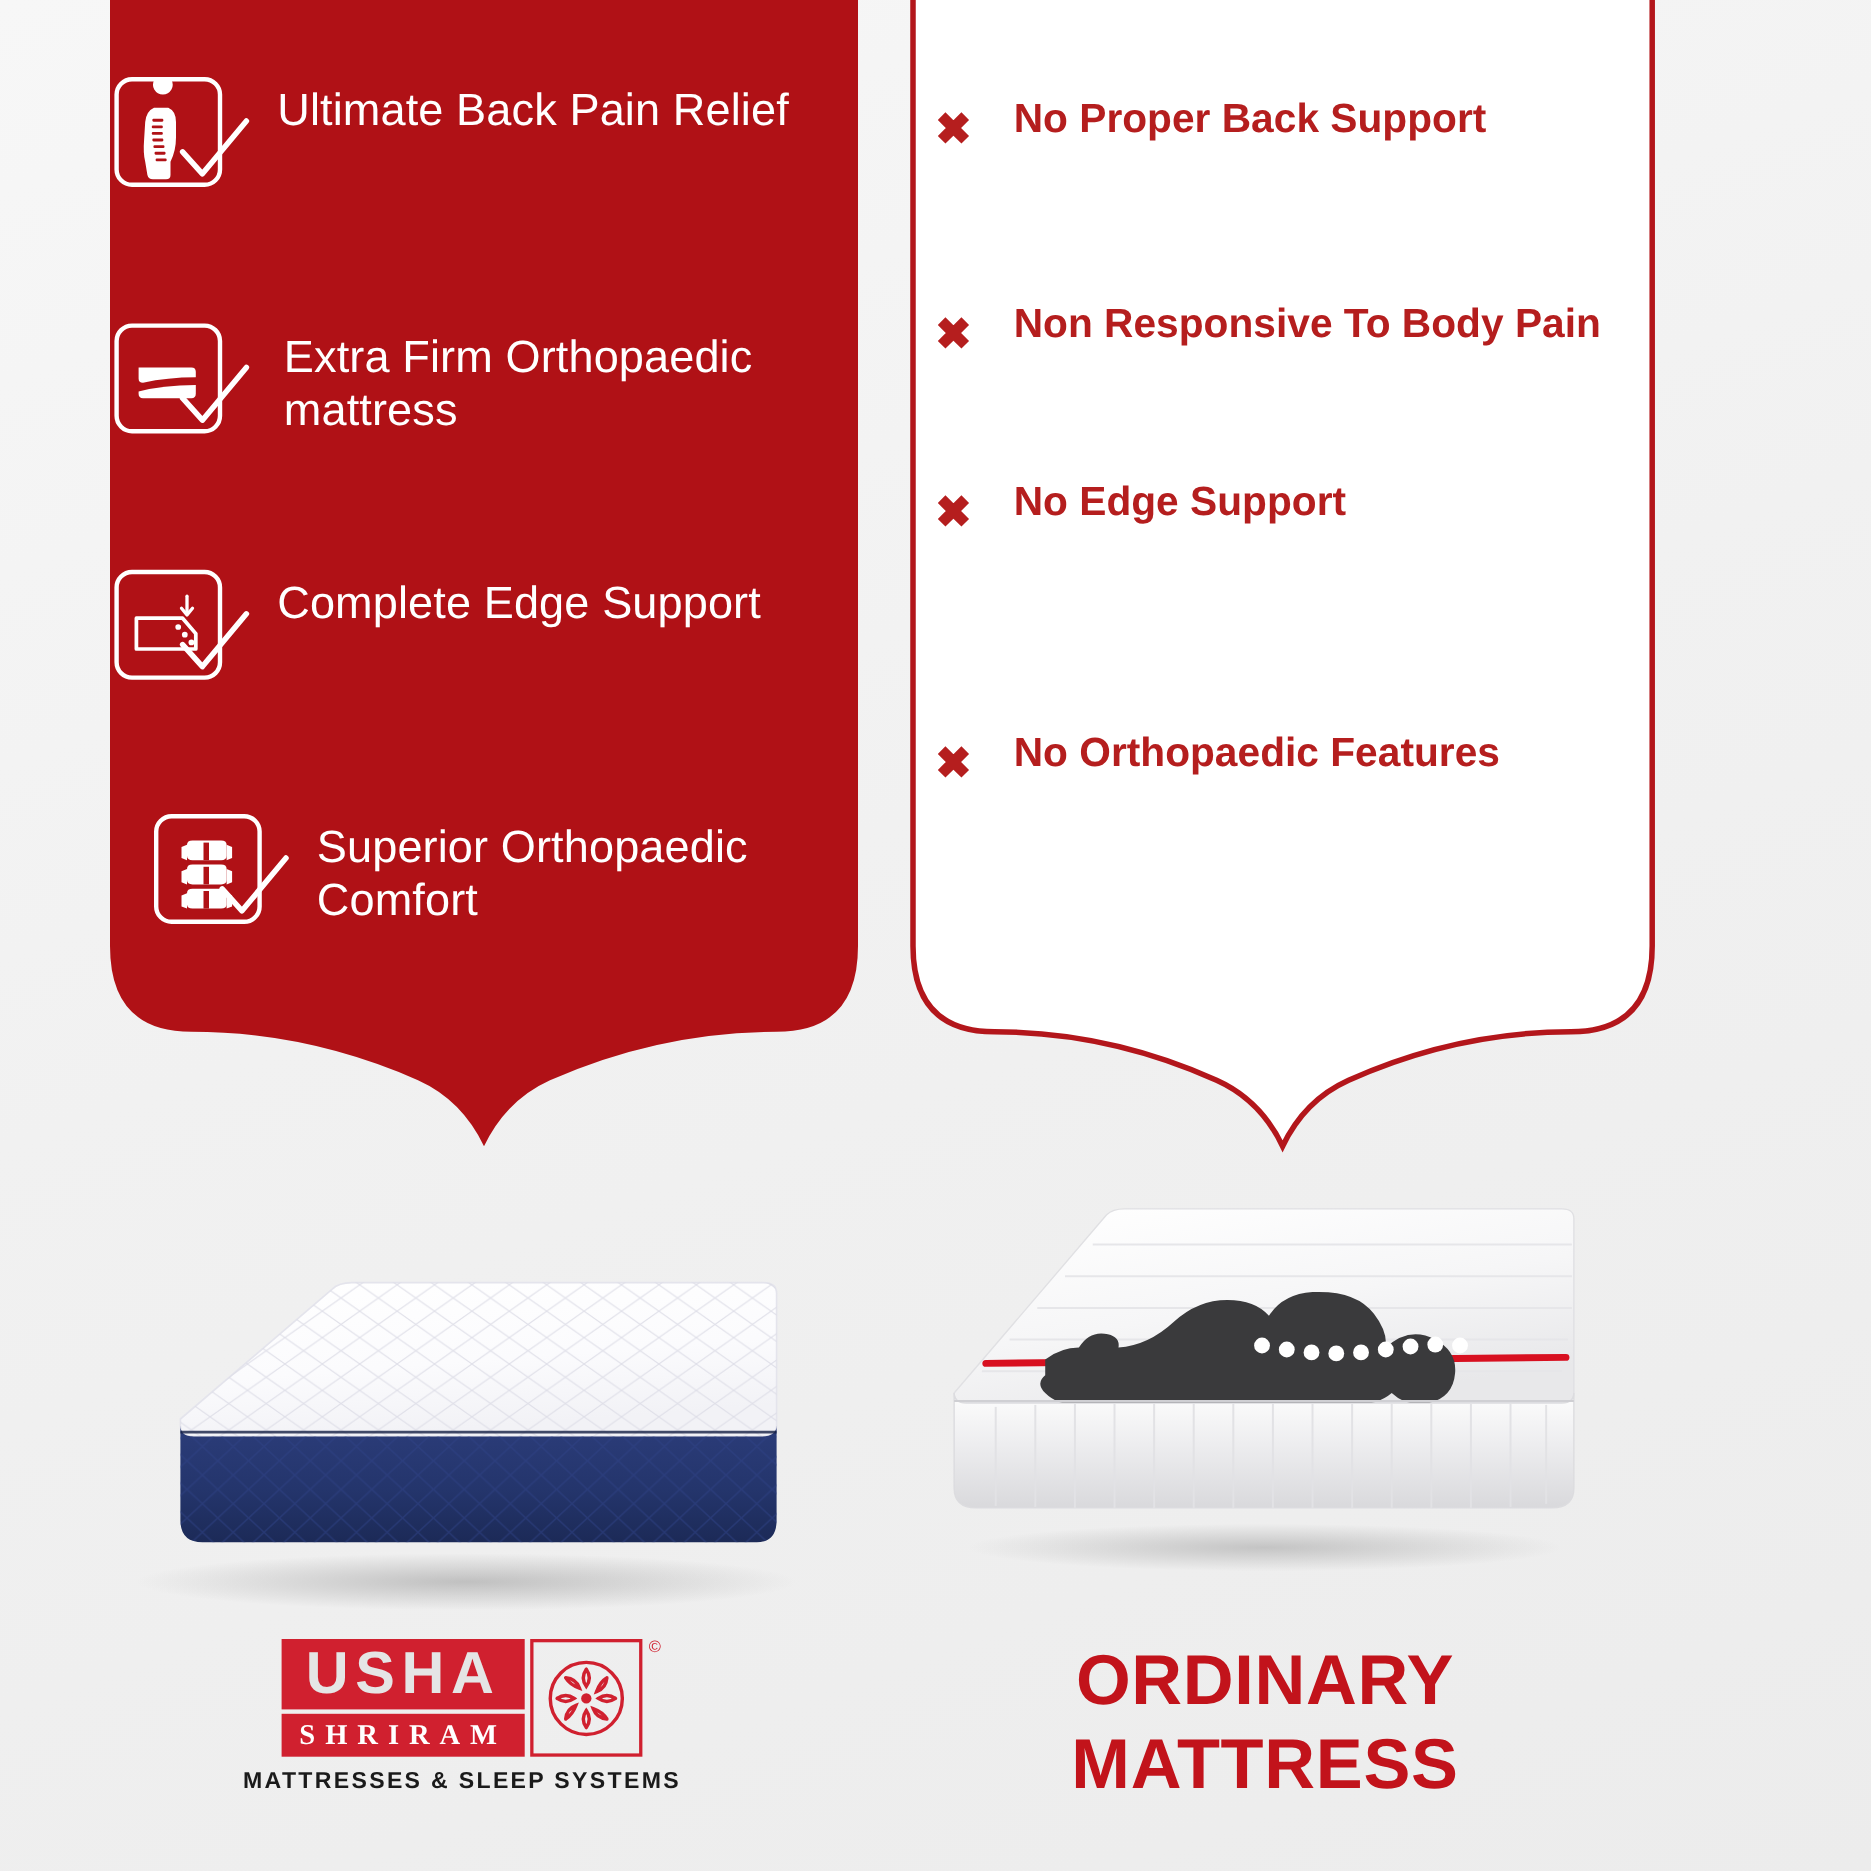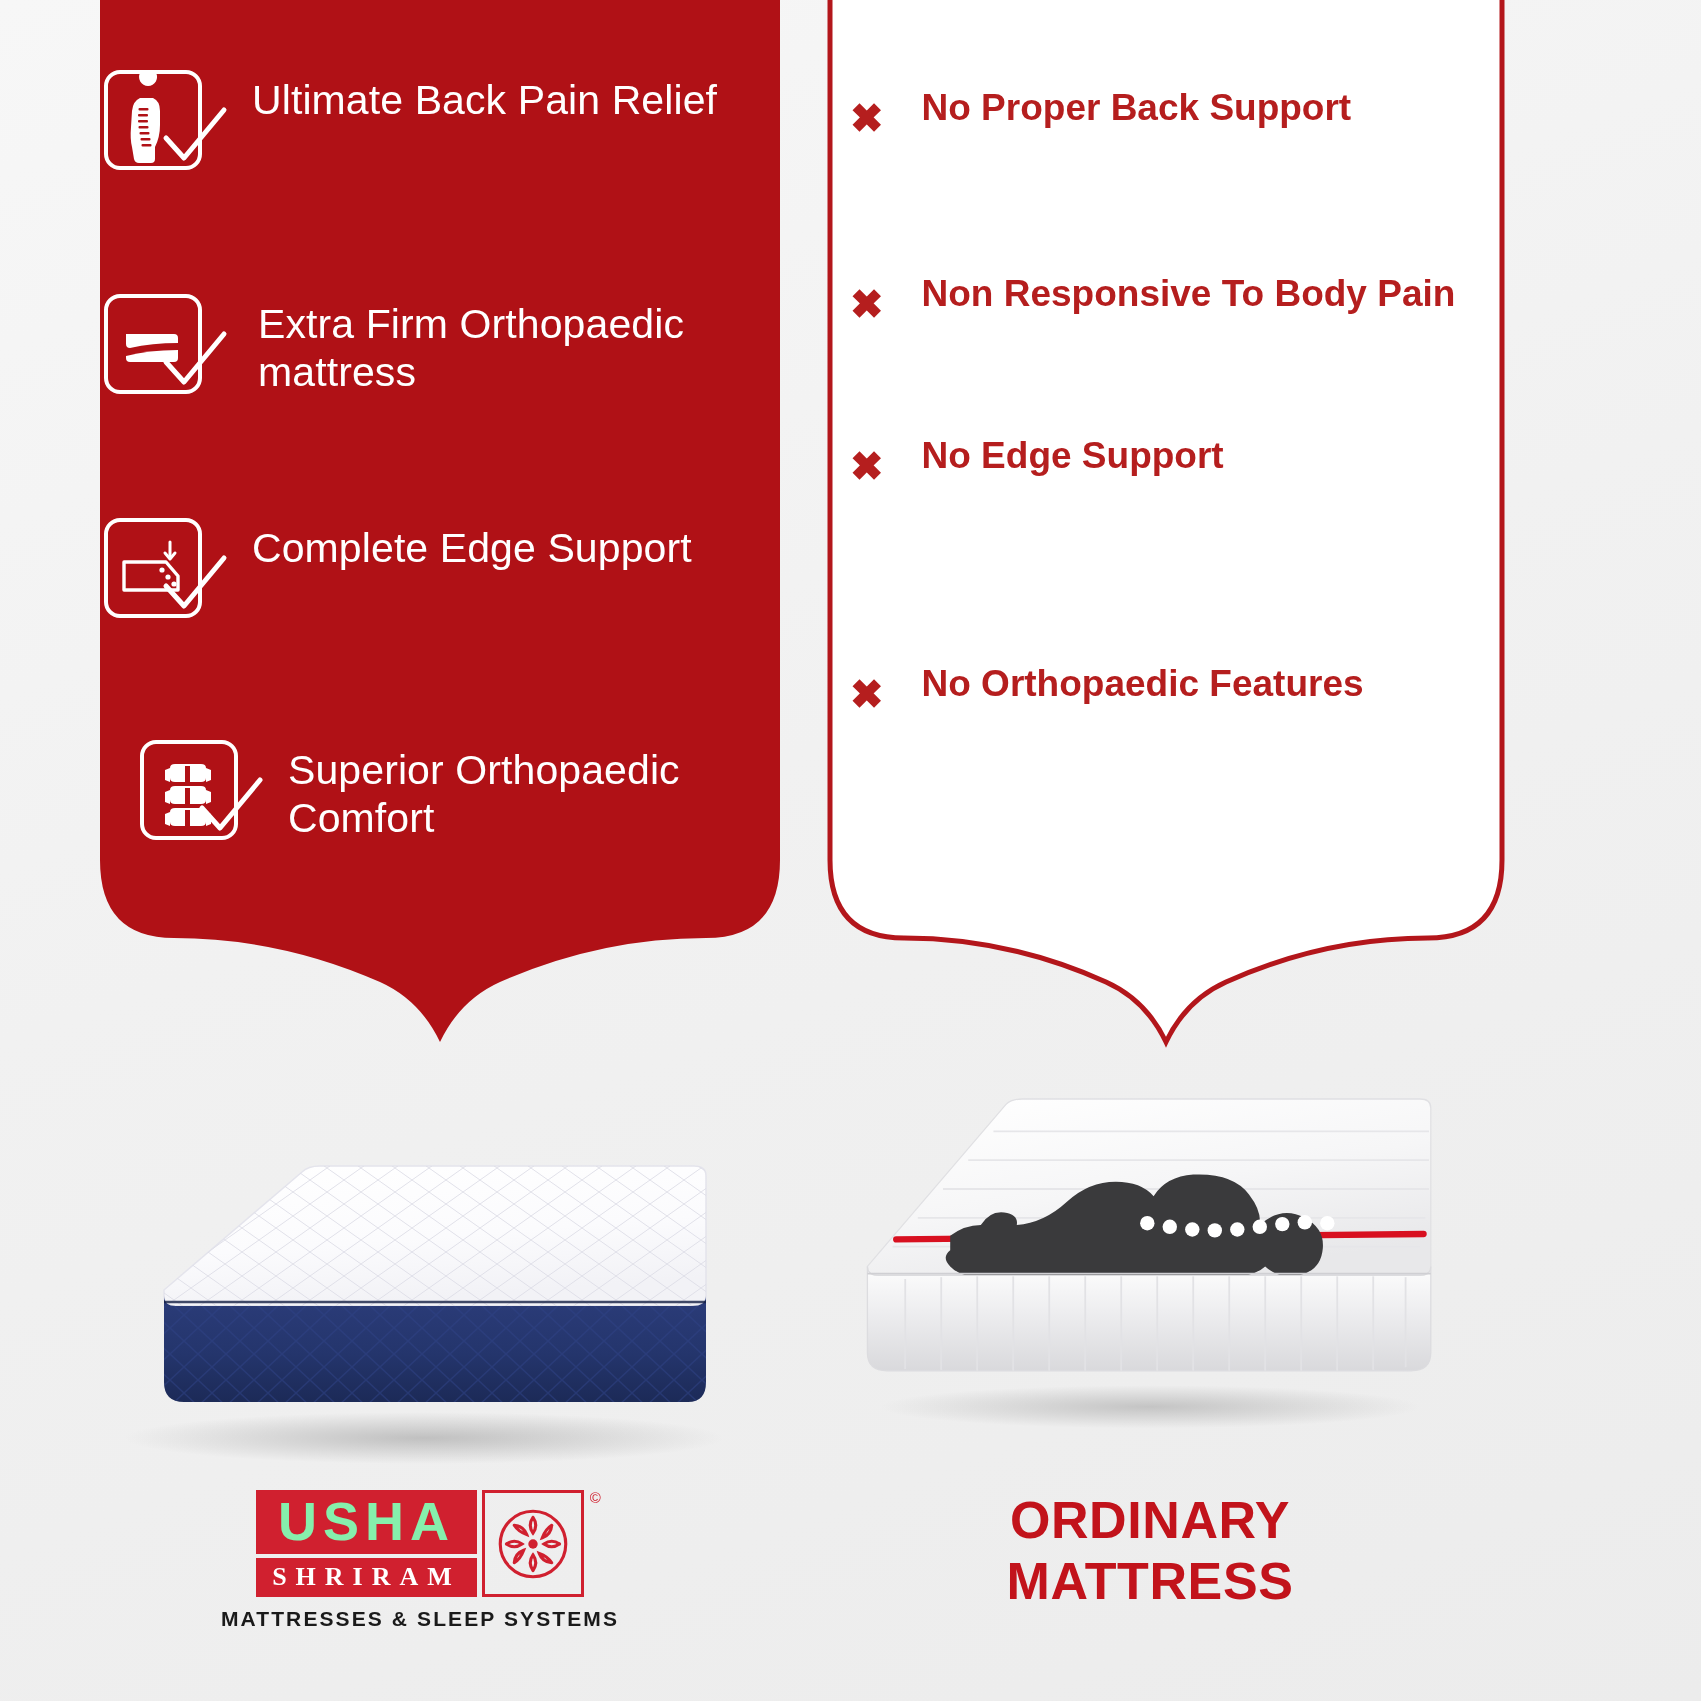--- a/index.html
+++ b/index.html
@@ -144,21 +144,21 @@
     align-items: stretch;
     gap: 5px;
   }
   .logo-words {
     display: flex;
     flex-direction: column;
     gap: 4px;
   }
   .logo-usha {
     background: #d0202f;
-    color: #86efac;
+    color: #e5e5e5;
     font-size: 54px;
     font-weight: 700;
     letter-spacing: 6px;
     padding: 4px 16px 6px 16px;
     line-height: 1;
     text-align: center;
   }
   .logo-shriram {
     background: #d0202f;
     color: #ffffff;
@@ -193,21 +193,21 @@
     color: #1a1a1a;
   }
 
   .ordinary-label {
     position: absolute;
     left: 800px;
     top: 1490px;
     width: 700px;
     text-align: center;
     color: #c2131b;
-    font-size: 52px;
+    font-size: 64px;
     font-weight: 700;
     line-height: 1.18;
     letter-spacing: 0.6px;
   }
 </style>
 </head>
 <body>
 
 <div class="stage">
 

